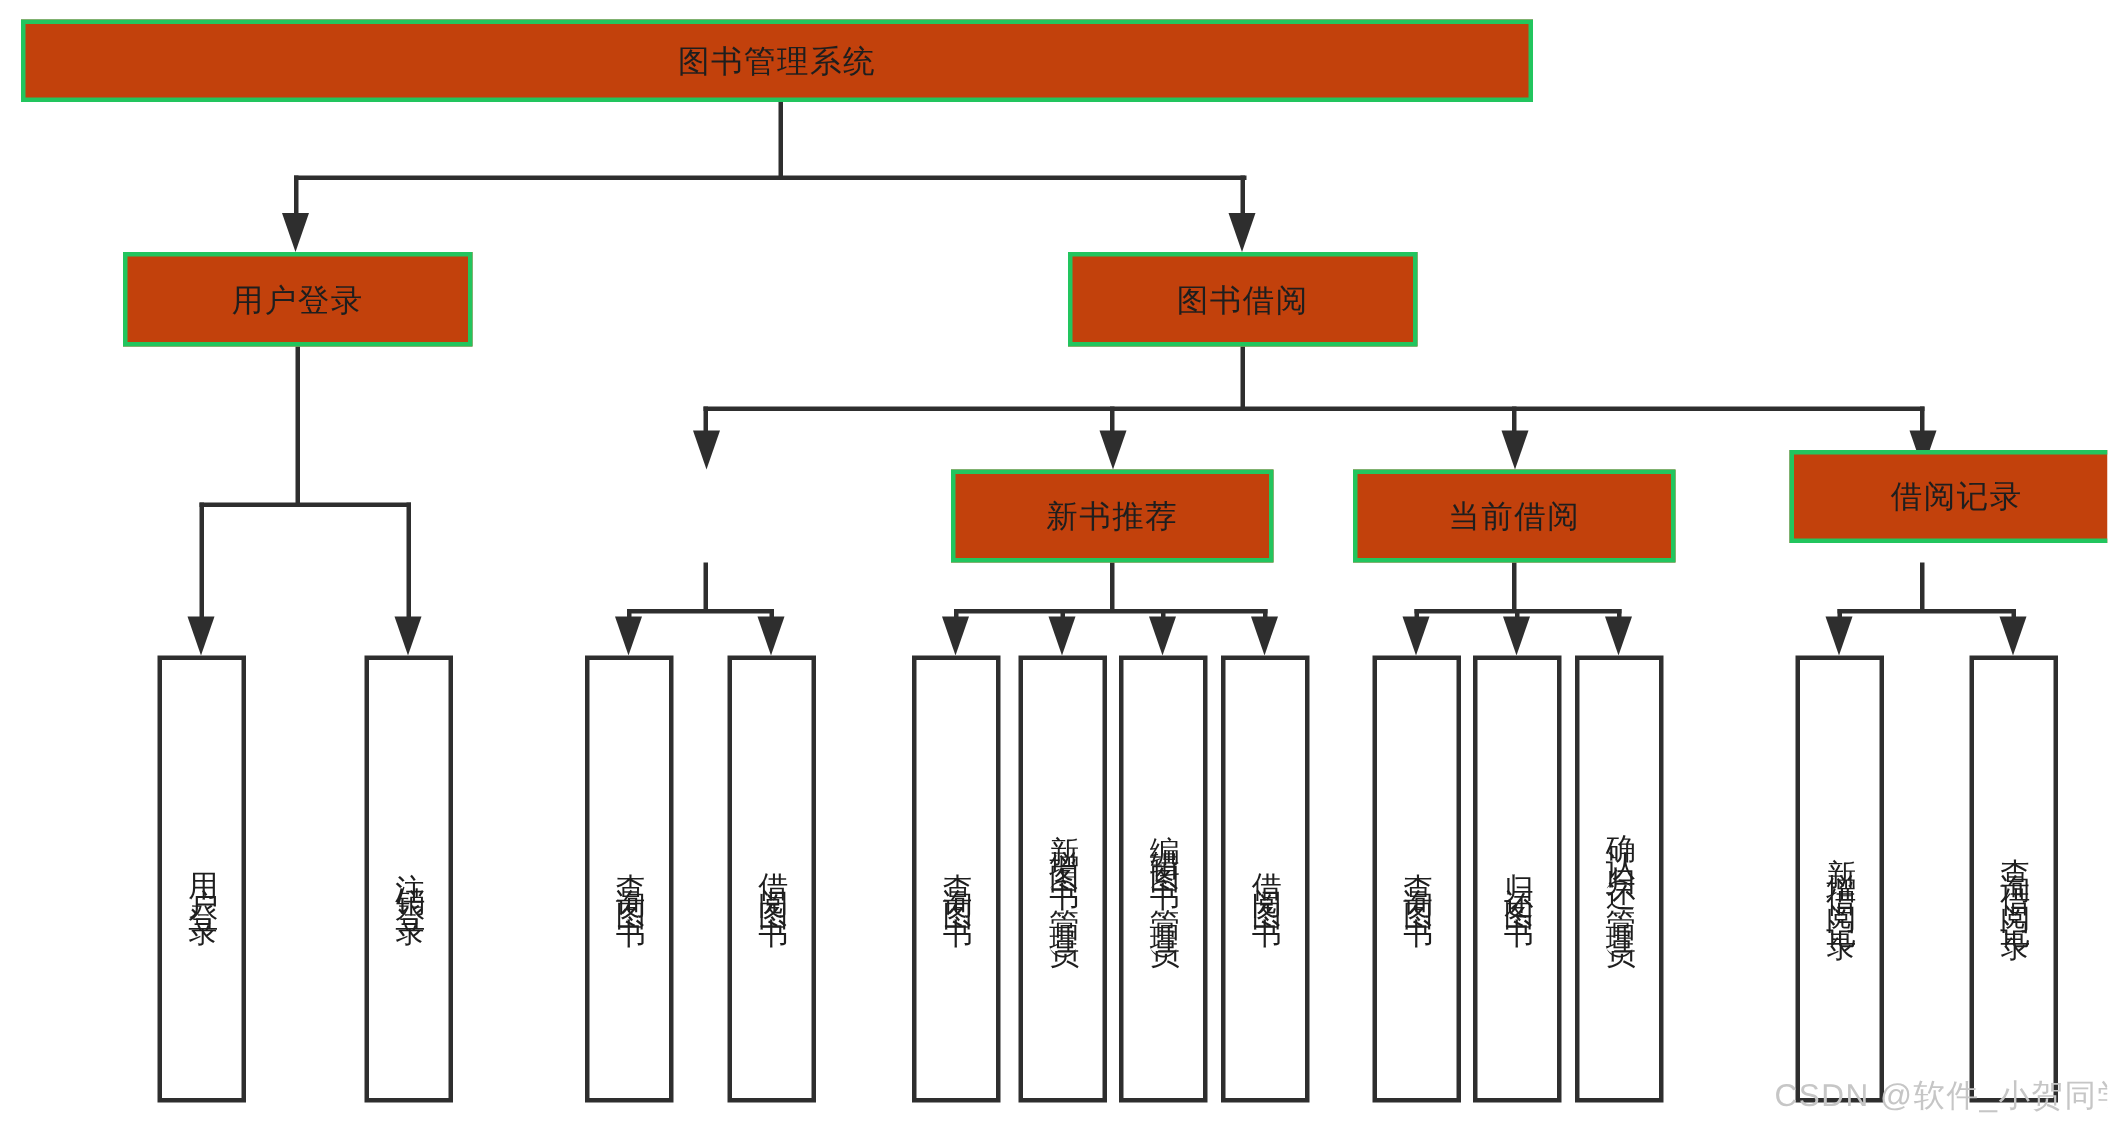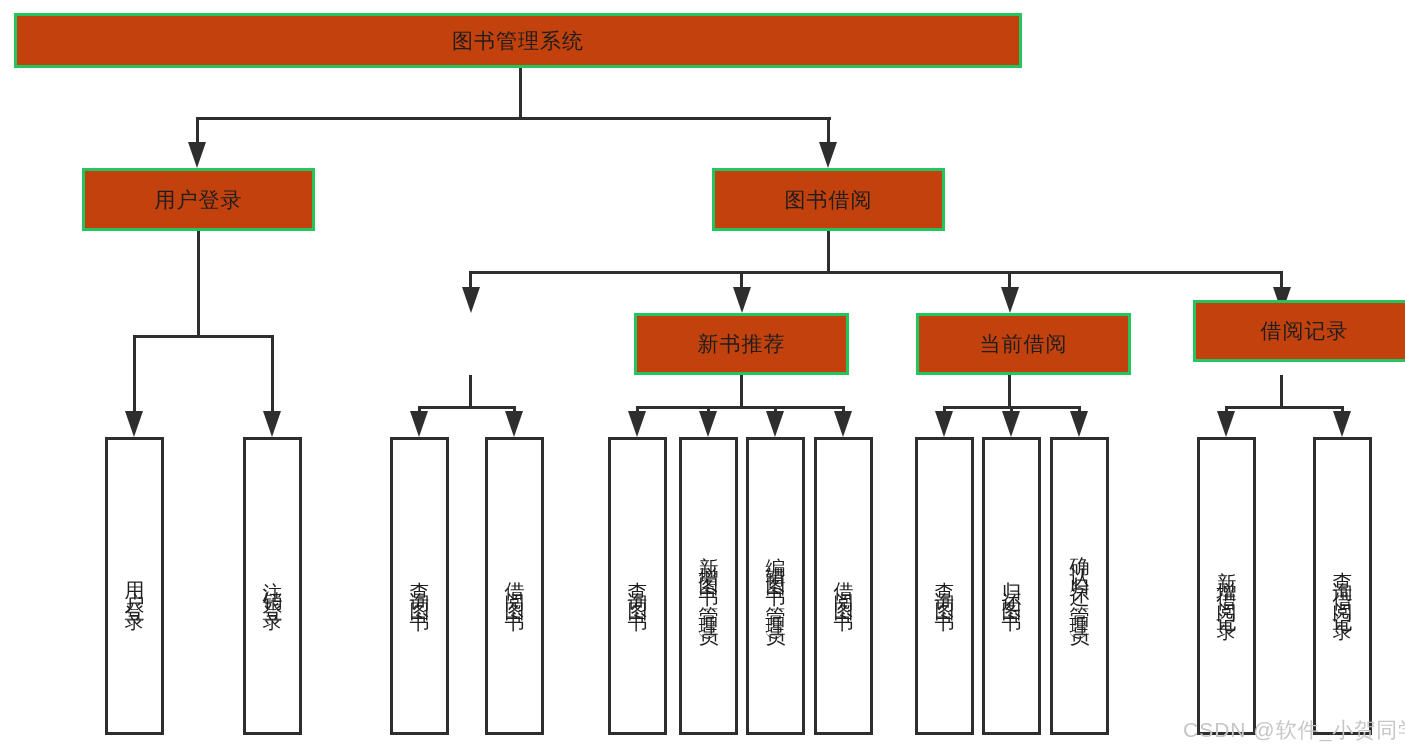--- a/index.html
+++ b/index.html
@@ -89,21 +89,21 @@
   <div class="ar" style="left:1070px;top:411px;"></div>
   <div class="ar" style="left:1217px;top:411px;"></div>
   <div class="ar" style="left:1333px;top:411px;"></div>
 
   <div class="box" style="left:14px;top:13px;width:1008px;height:55px;">图书管理系统</div>
 
   <div class="box" style="left:82px;top:168px;width:233px;height:63px;">用户登录</div>
   <div class="box" style="left:712px;top:168px;width:233px;height:63px;">图书借阅</div>
 
   <div class="box" style="left:634px;top:313px;width:215px;height:62px;">新书推荐</div>
-  <div class="box" style="left:902px;top:313px;width:215px;height:62px;margin-left:14px;">当前借阅</div>
+  <div class="box" style="left:902px;top:313px;width:215px;height:62px;">当前借阅</div>
   <div class="box" style="left:1174px;top:300px;width:223px;height:62px;margin-left:19px;">借阅记录</div>
 
   <div class="leaf" style="left:105px;top:437px;width:59px;height:298px;">用户登录</div>
   <div class="leaf" style="left:243px;top:437px;width:59px;height:298px;">注销登录</div>
 
   <div class="leaf" style="left:390px;top:437px;width:59px;height:298px;">查询图书</div>
   <div class="leaf" style="left:485px;top:437px;width:59px;height:298px;">借阅图书</div>
 
   <div class="leaf" style="left:608px;top:437px;width:59px;height:298px;">查询图书</div>
   <div class="leaf" style="left:679px;top:437px;width:59px;height:298px;">新增图书（管理员）</div>

